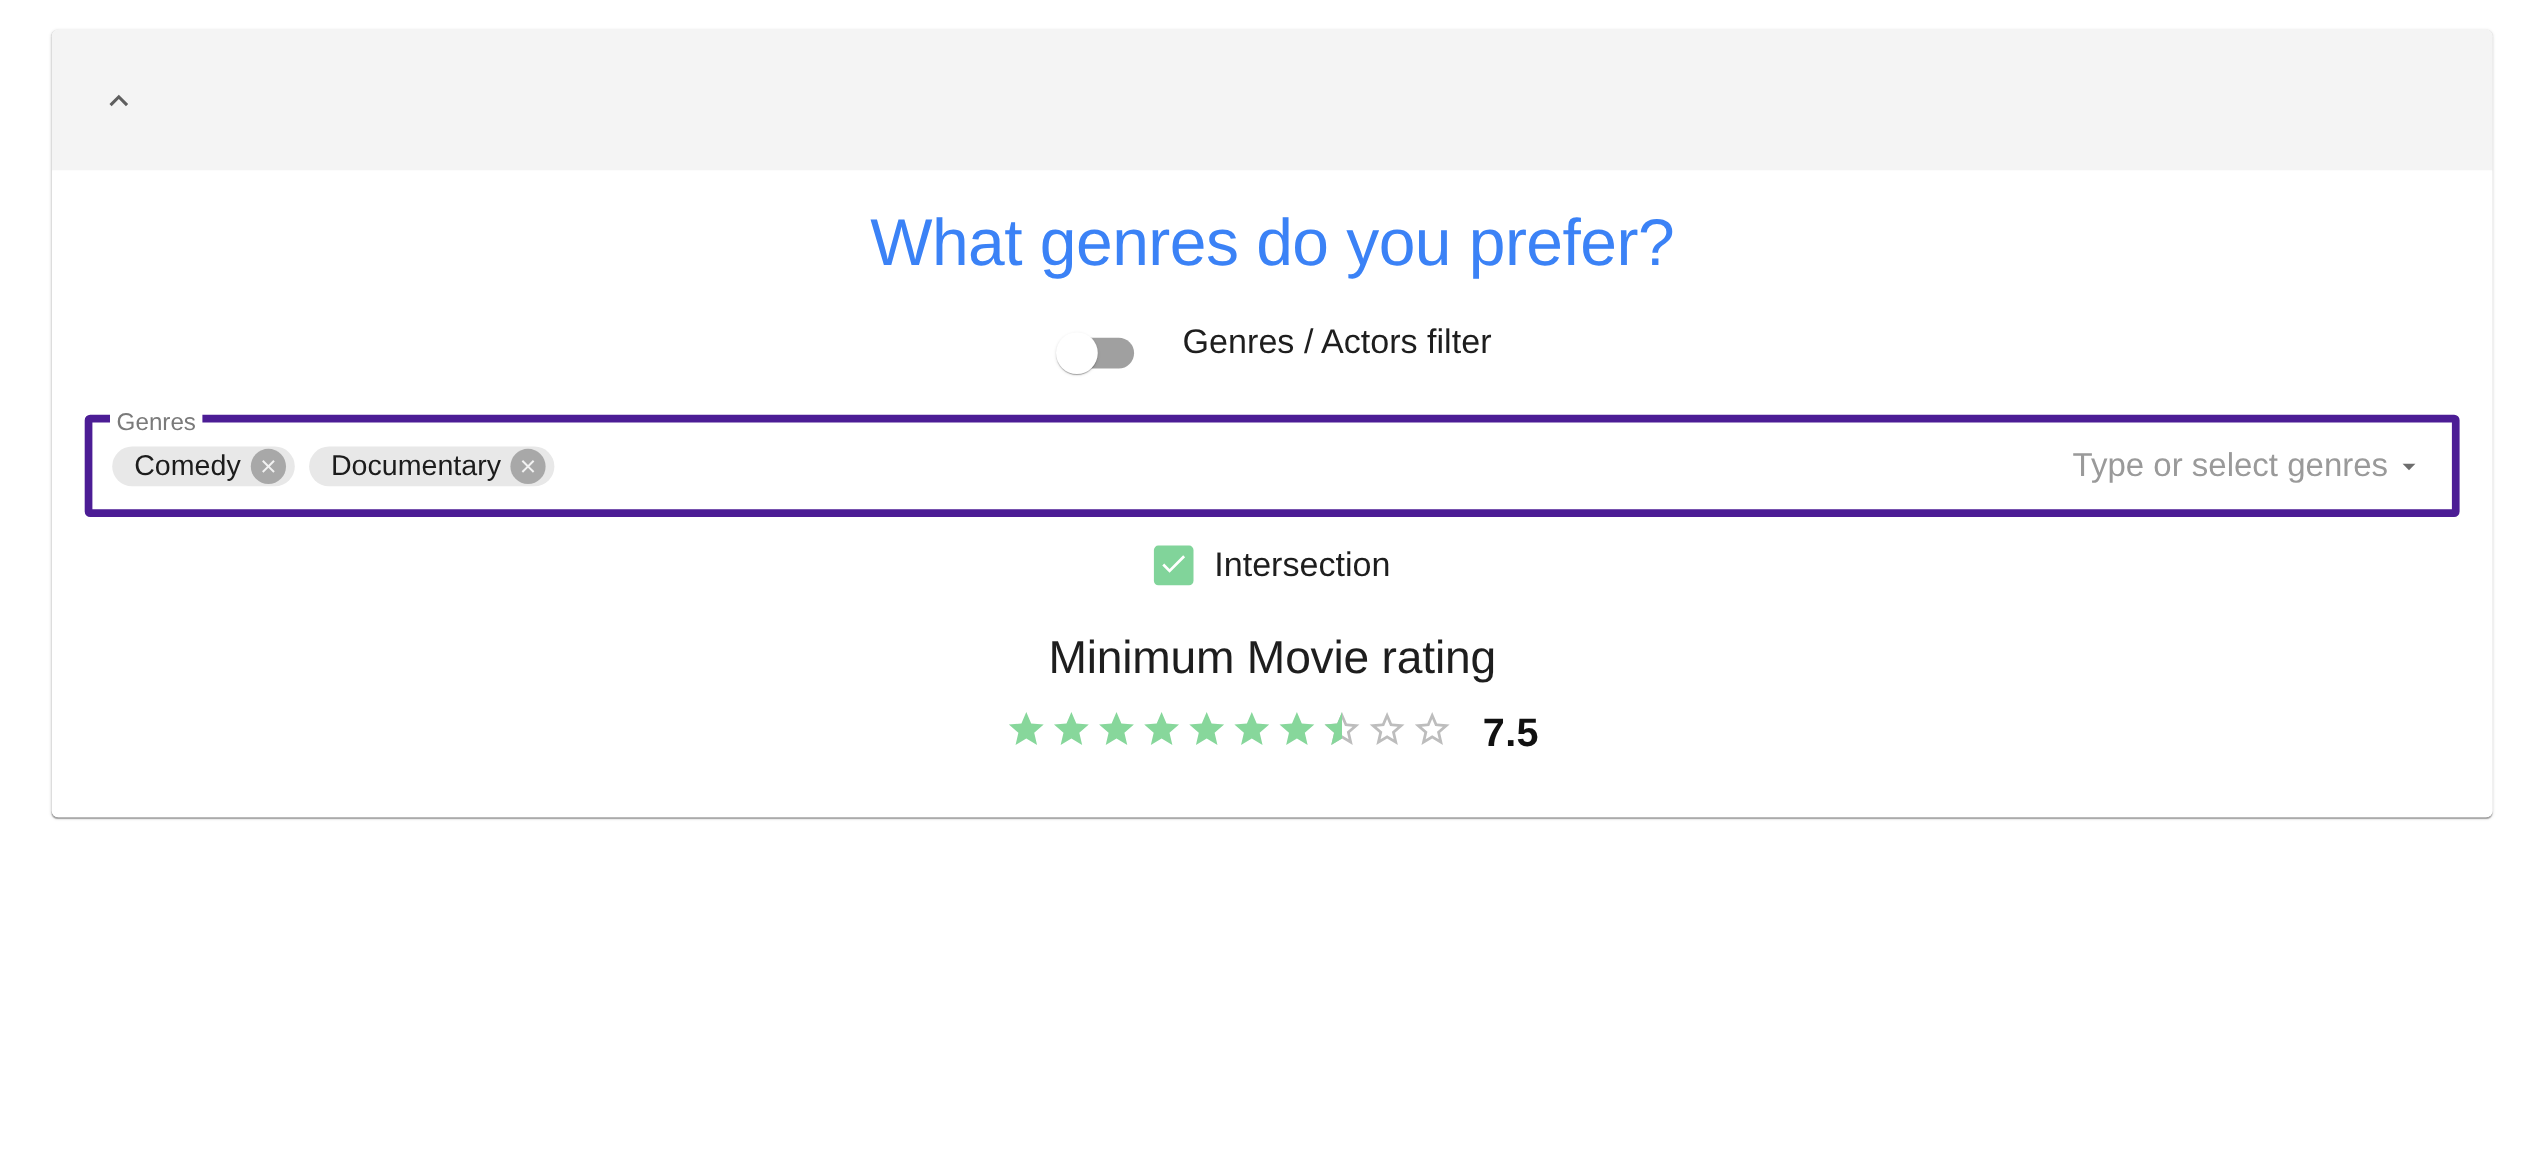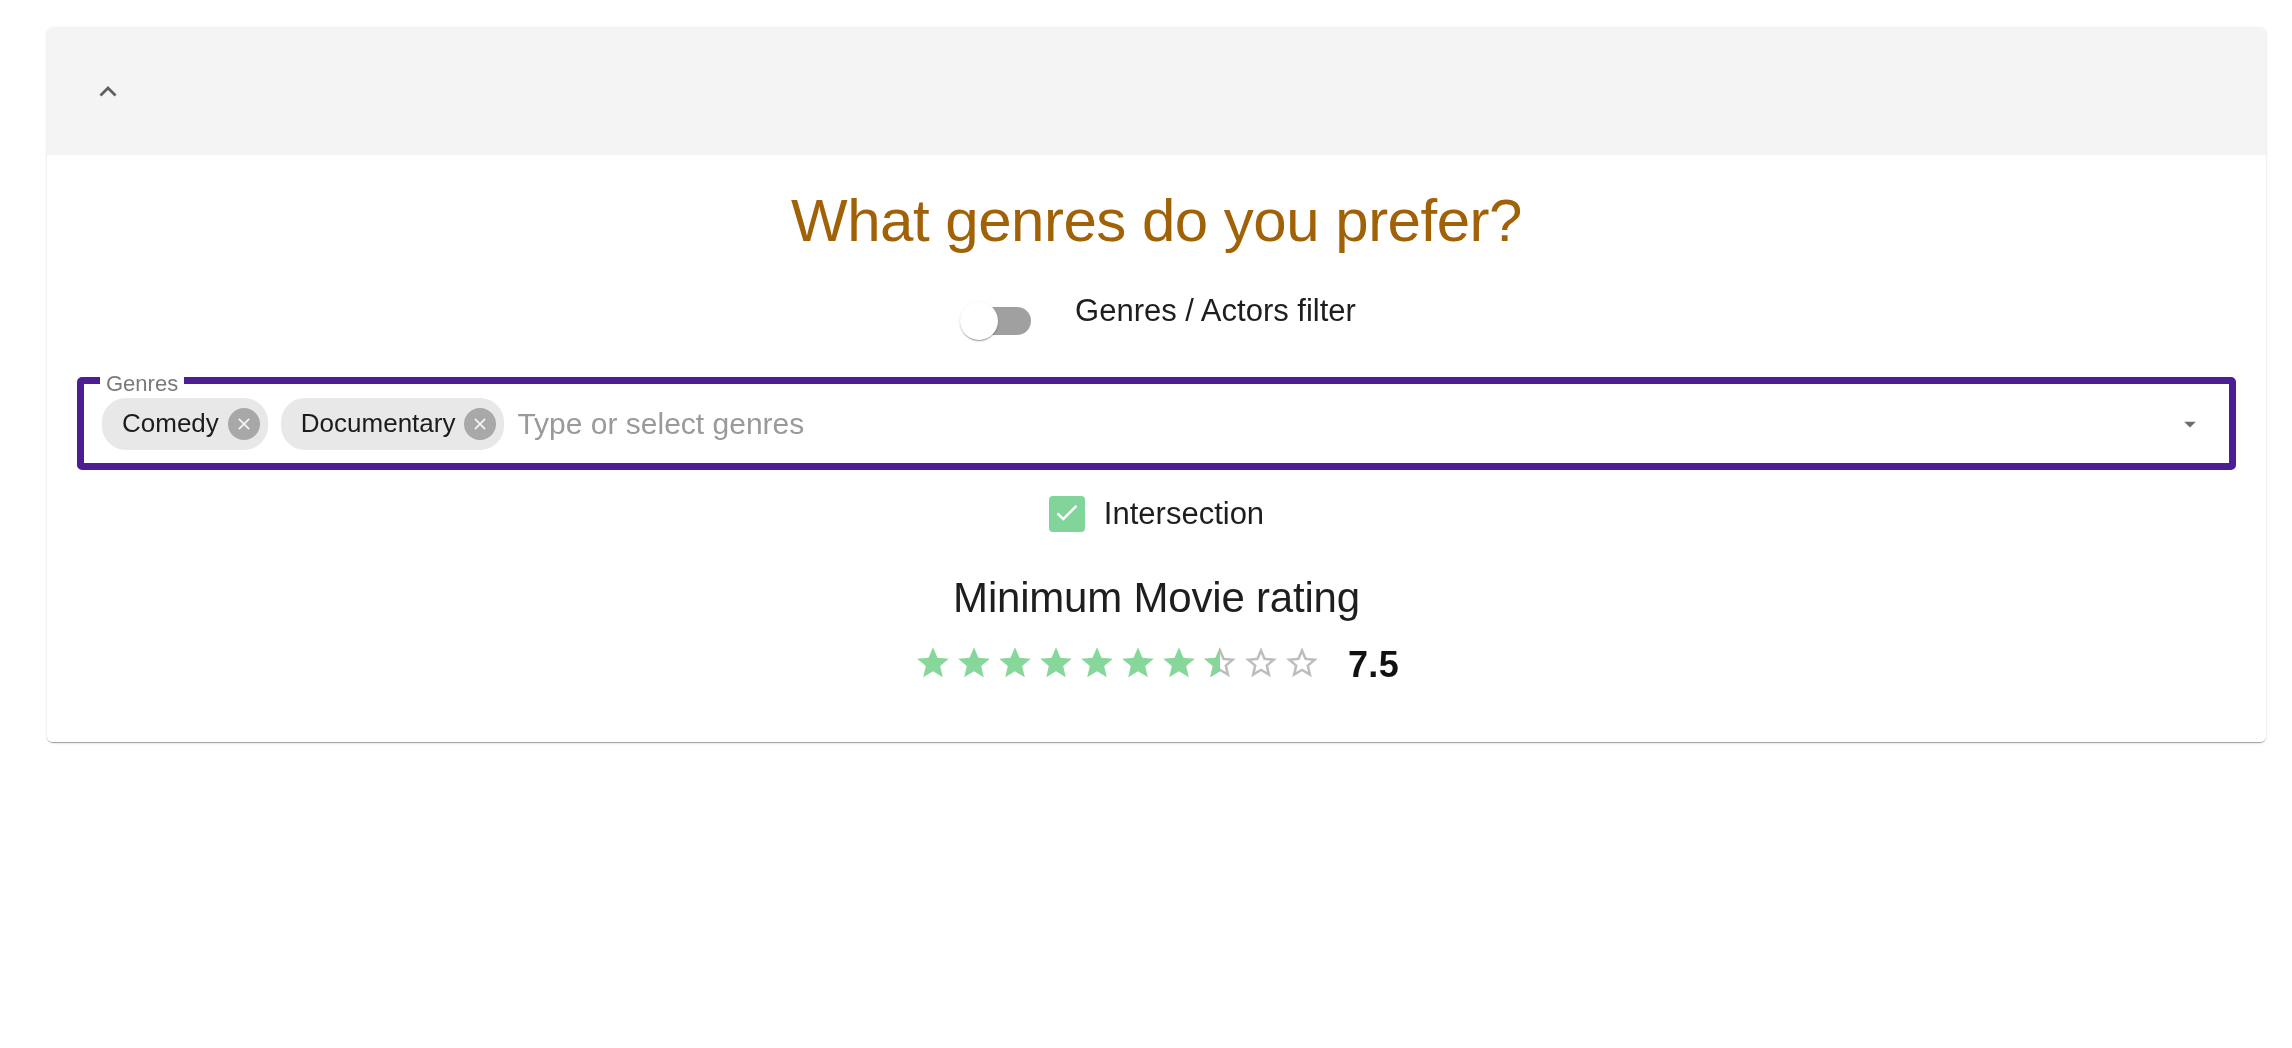--- a/index.html
+++ b/index.html
@@ -68,21 +68,21 @@
   
   .card-body {
     padding: 0 30px 56px 30px;
     background: #ffffff;
   }
 
   .heading-main {
     text-align: center;
     font-size: 60px;
     font-weight: 400;
-    color: #a16207;
+    color: #3b82f6;
     margin: 0;
     padding-top: 30px;
     line-height: 1.2;
     letter-spacing: -0.5px;
   }
 
   
   .switch-row {
     display: flex;
     justify-content: center;
@@ -145,21 +145,21 @@
     left: 16px;
     background: #ffffff;
     padding: 0 6px;
     font-size: 22px;
     color: #7a7a7a;
     line-height: 1;
   }
   .chip {
     display: inline-flex;
     align-items: center;
-    height: 52px;
+    height: 36px;
     border-radius: 24px;
     background: #e8e8e8;
     padding: 0 8px 0 20px;
     margin-right: 13px;
     font-size: 26px;
     color: #1c1c1c;
     cursor: default;
     white-space: nowrap;
   }
   .chip-label { margin-right: 9px; }
@@ -179,20 +179,21 @@
   .genres-input {
     border: none;
     outline: none;
     flex: 1;
     font-family: "Liberation Sans", sans-serif;
     font-size: 30px;
     color: #0c4a6e;
     background: transparent;
     min-width: 60px;
     padding: 0;
+    text-align: right;
   }
   .genres-input::placeholder { color: #9a9a9a; opacity: 1; }
 
   .dropdown-arrow {
     position: absolute;
     right: 18px;
     top: 50%;
     transform: translateY(-50%);
     width: 42px;
     height: 42px;

